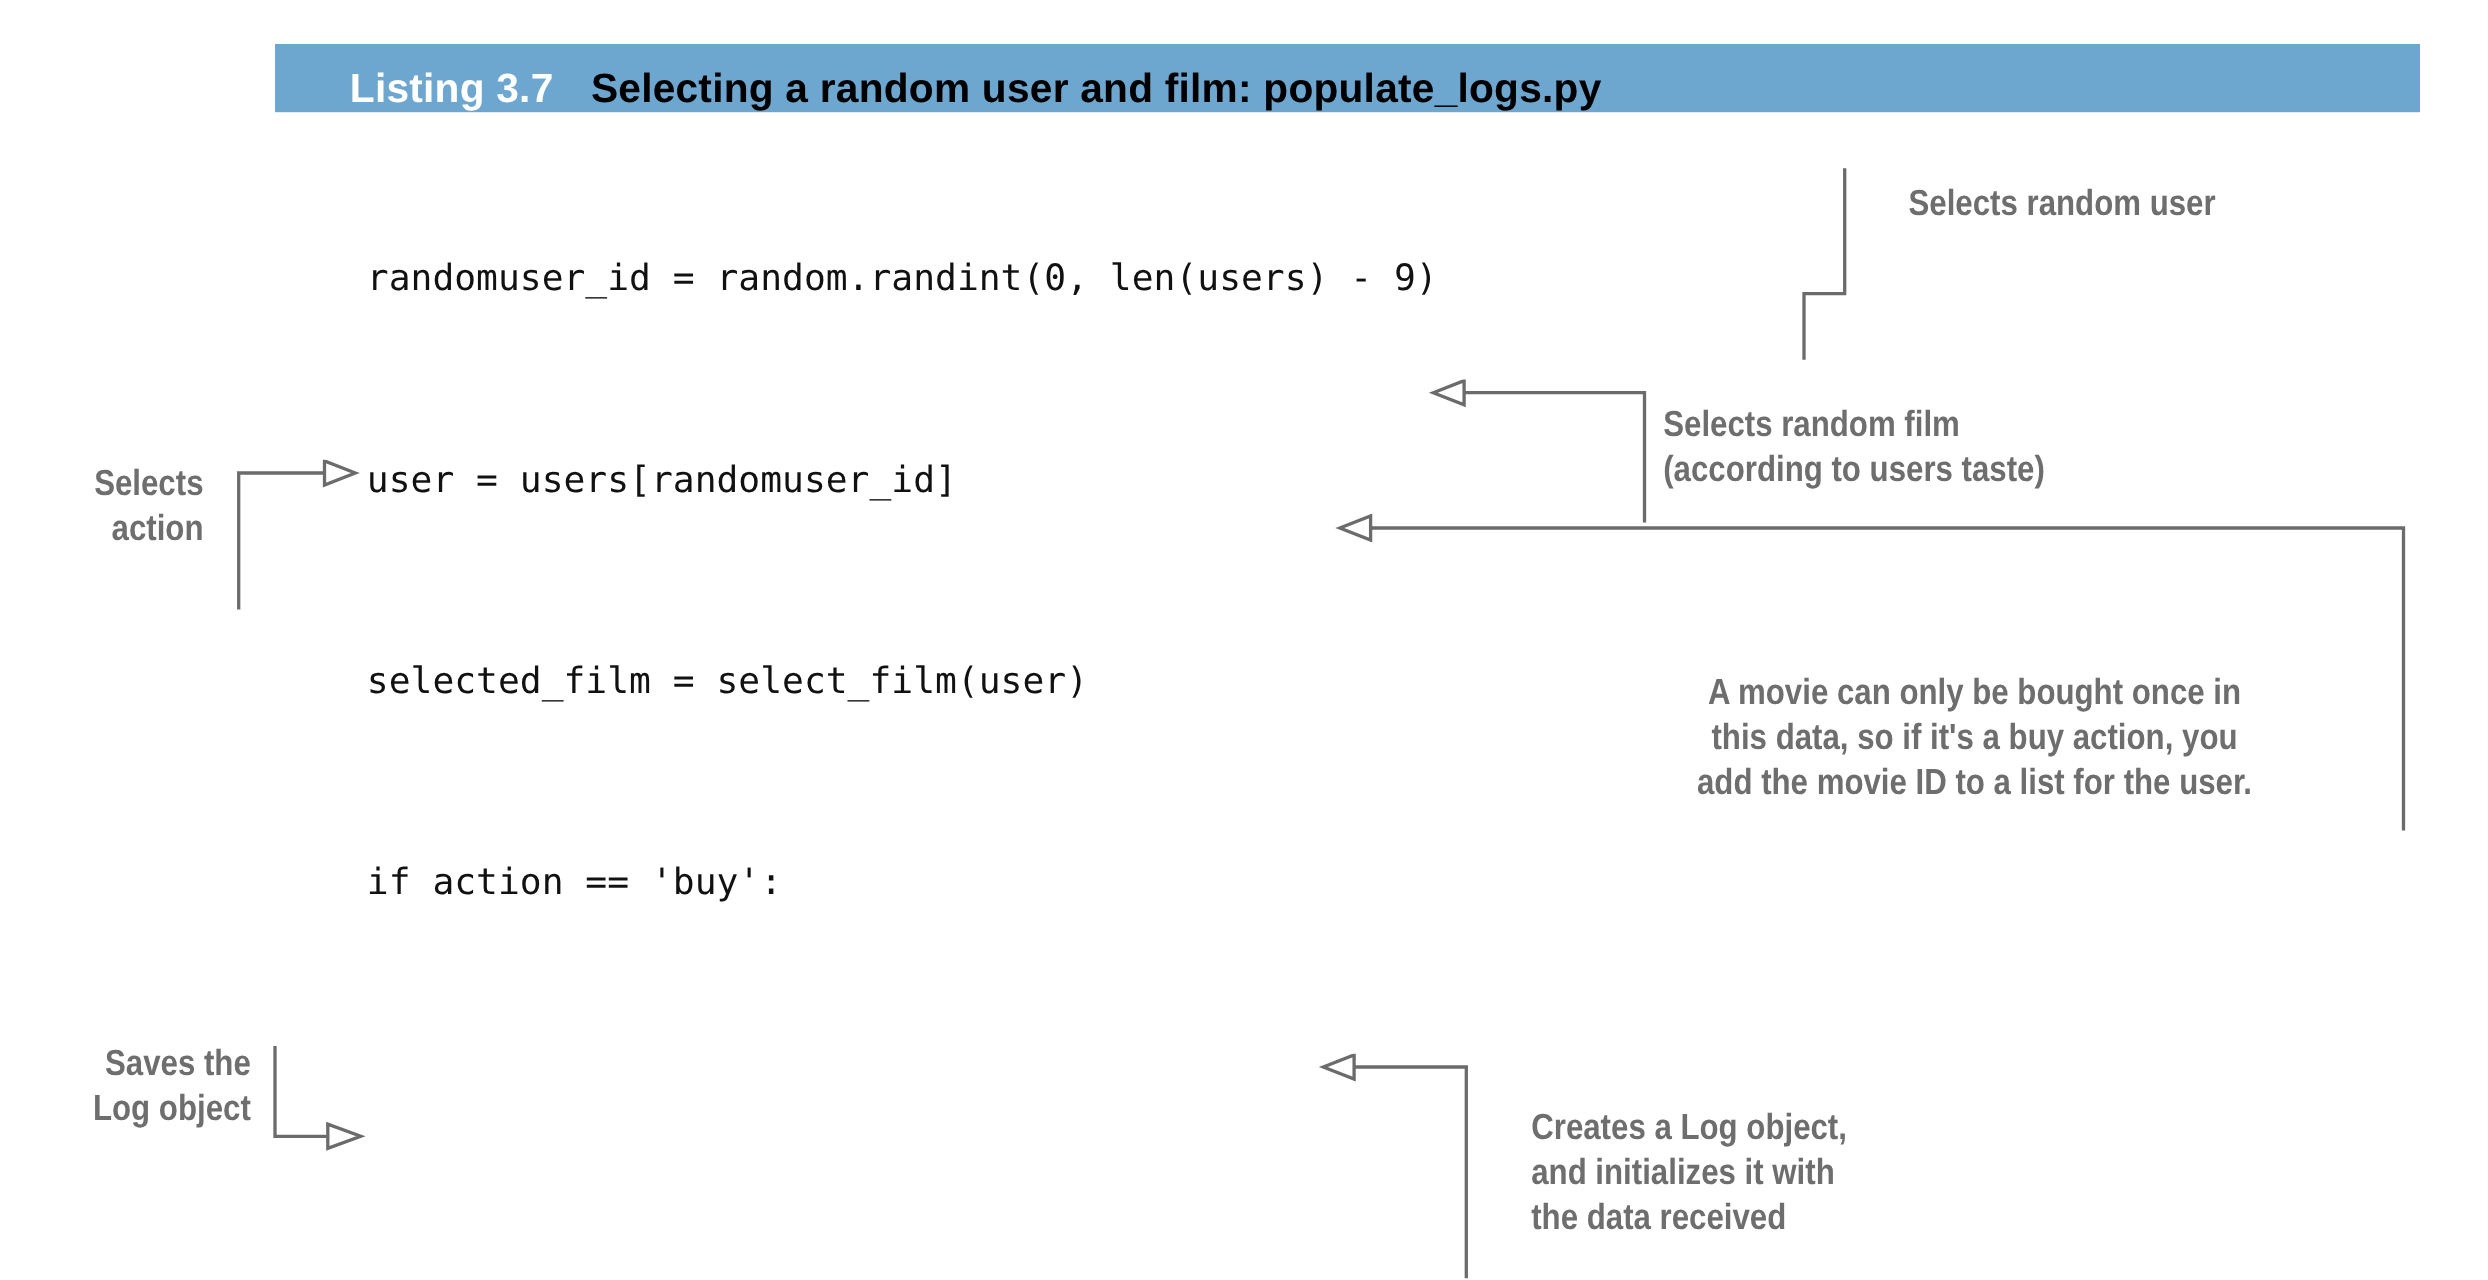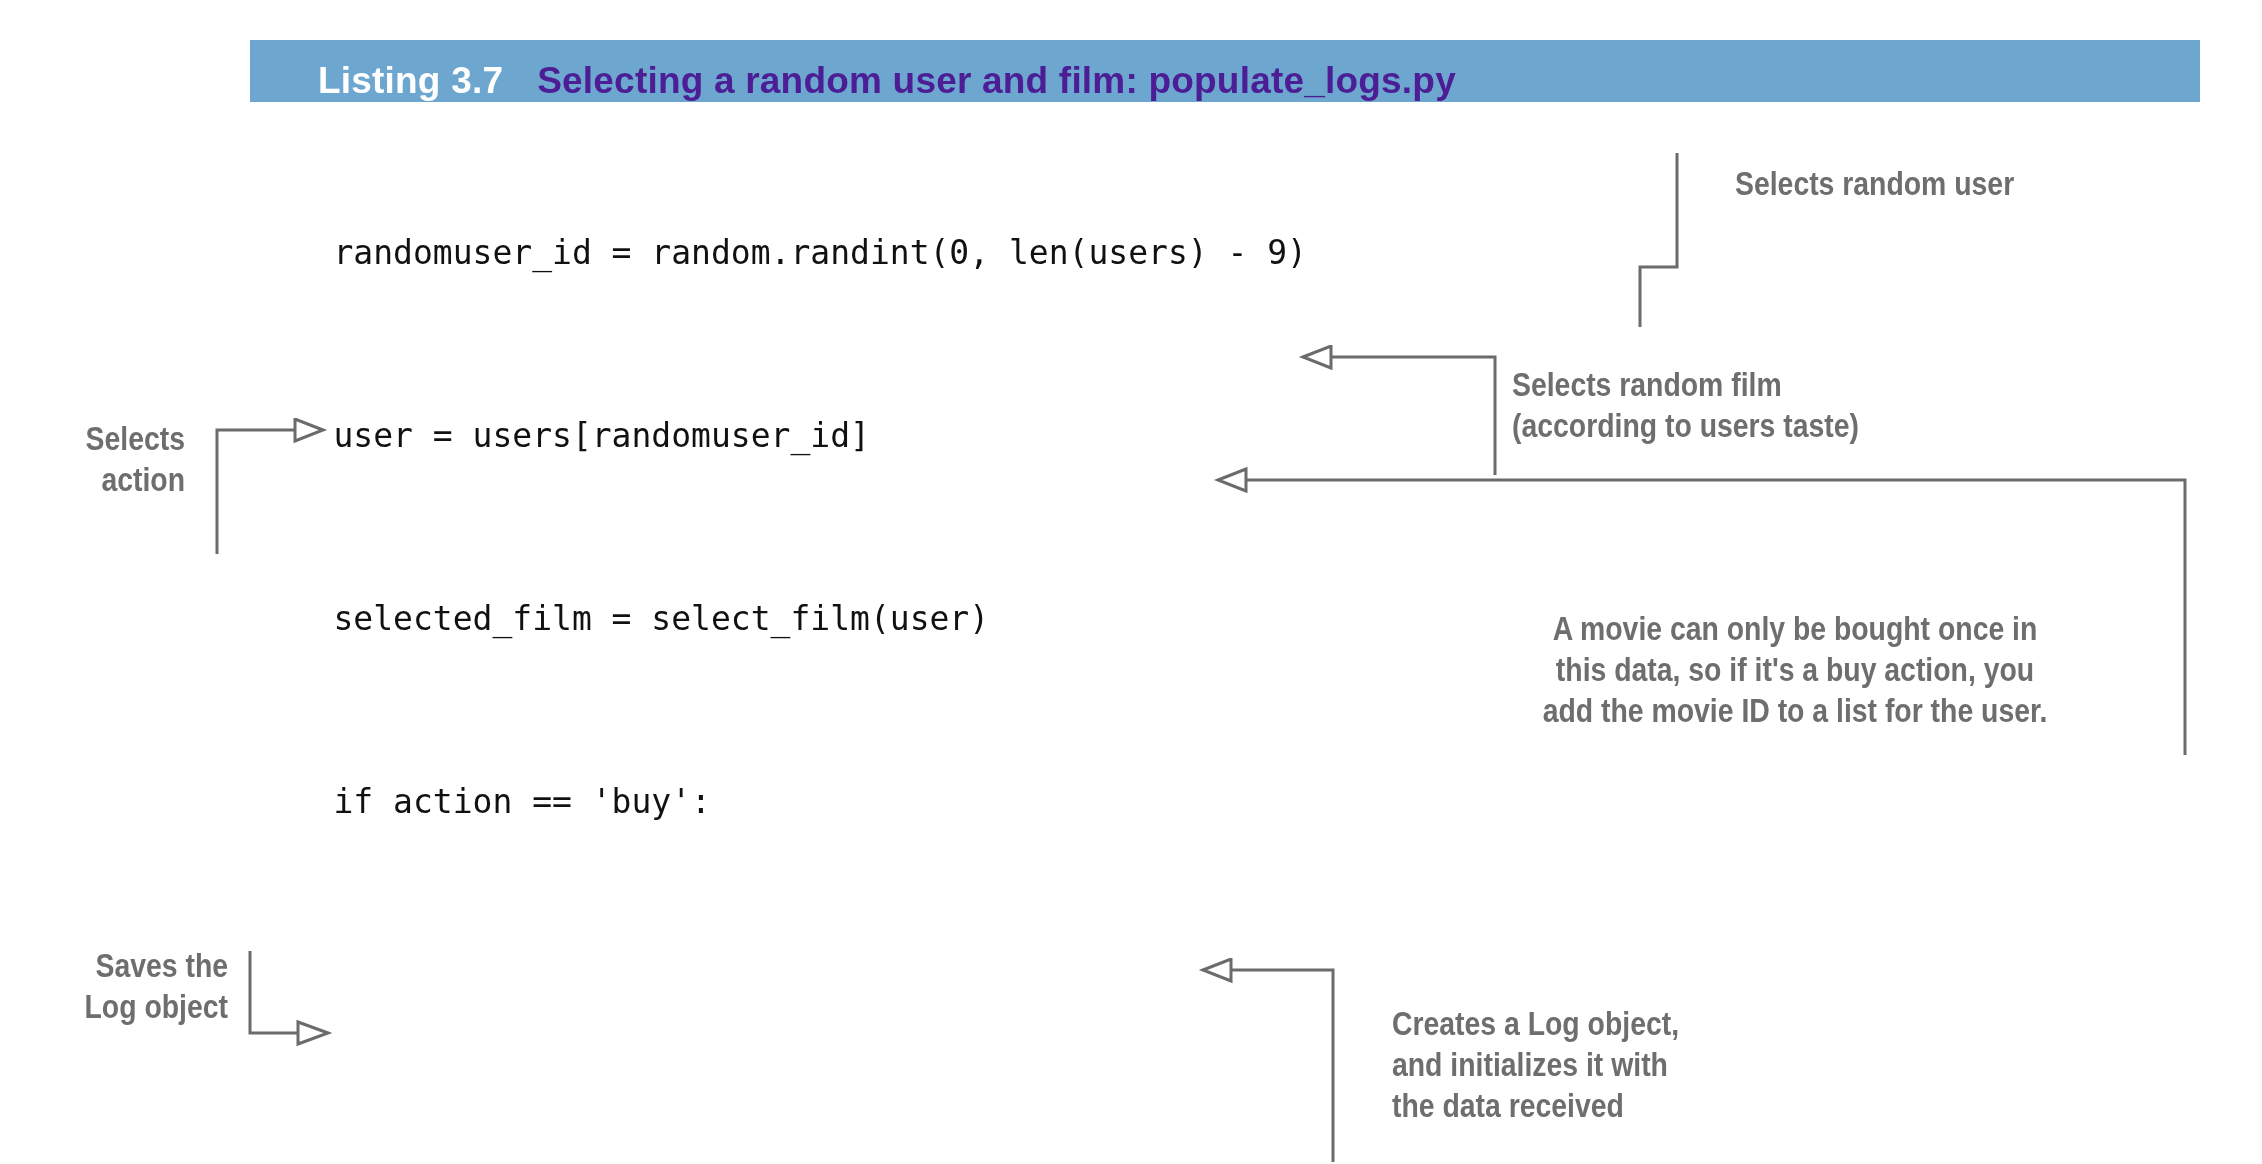--- a/index.html
+++ b/index.html
@@ -35,21 +35,21 @@
   }
   .banner-label {
     color: #ffffff;
     font-weight: bold;
     font-size: 37px;
     font-family: "Liberation Sans", sans-serif;
     letter-spacing: 0.2px;
   }
   .banner-gap { display: inline-block; width: 34px; }
   .banner-title {
-    color: #4c1d95;
+    color: #000000;
     font-weight: bold;
     font-size: 37px;
     font-family: "Liberation Sans", sans-serif;
     letter-spacing: 0.2px;
   }
 
   
   #code-block {
     position: absolute;
     left: 254px;

